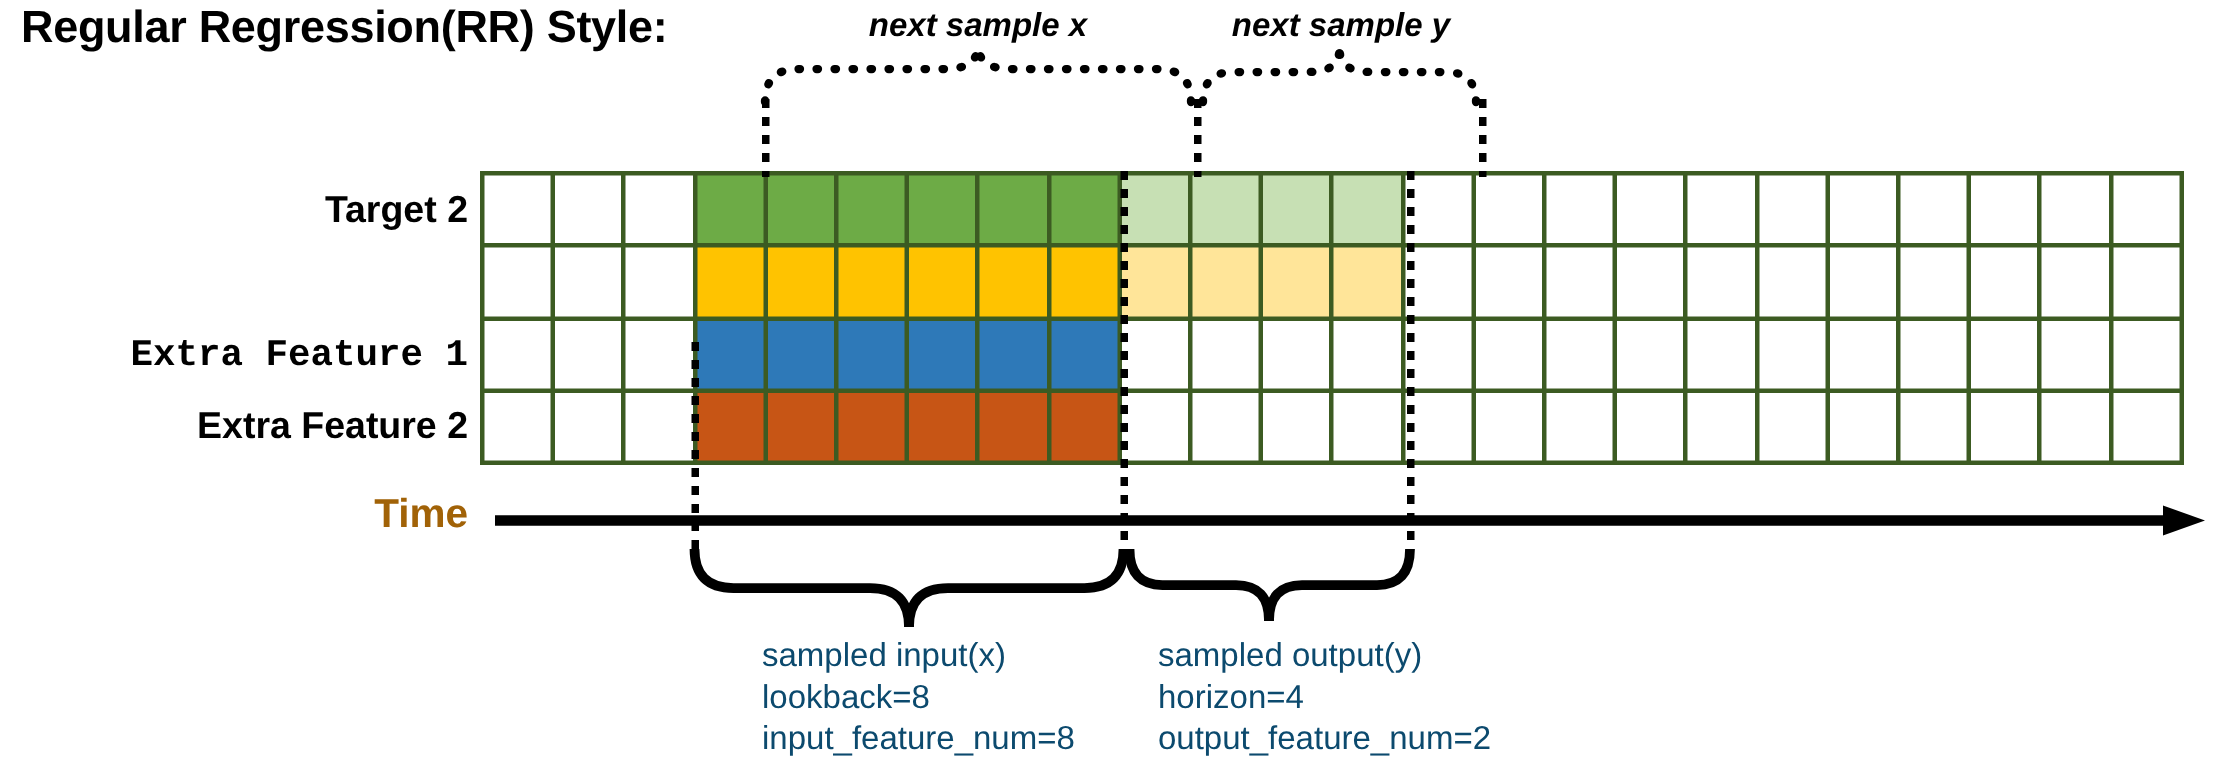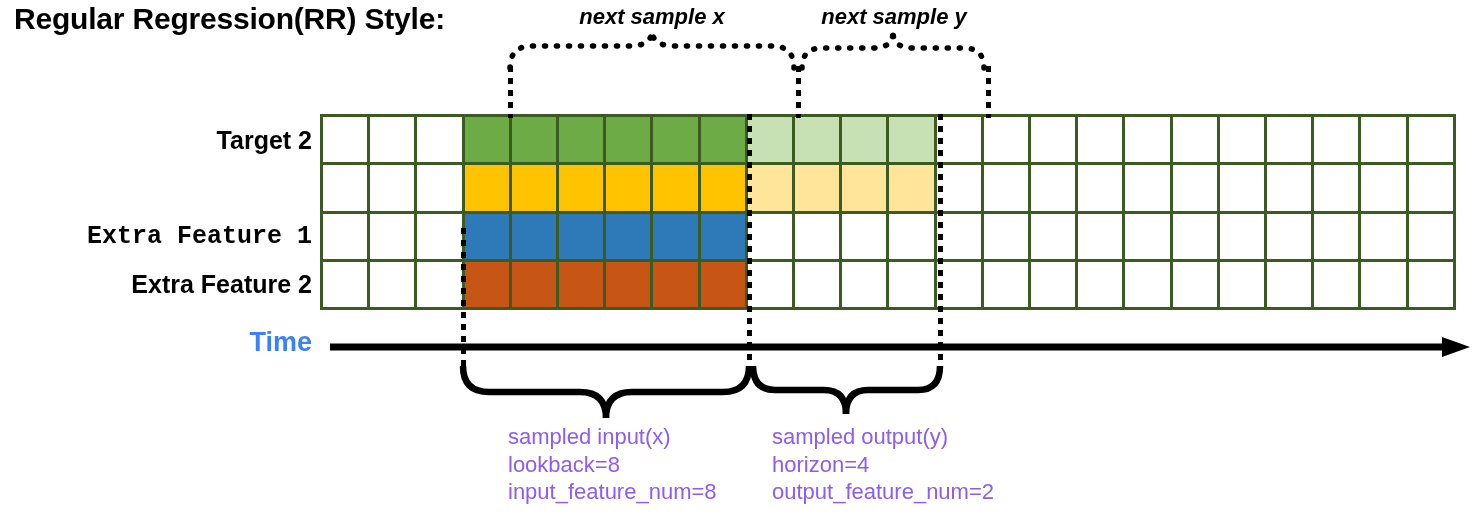--- a/index.html
+++ b/index.html
@@ -80,21 +80,21 @@
 
   
   #time-label {
     position: absolute;
     left: 100px;
     top: 327px;
     width: 212px;
     text-align: right;
     font-size: 27px;
     font-weight: 700;
-    color: #3b82f6;
+    color: #a16207;
     white-space: nowrap;
   }
   #time-axis {
     position: absolute;
     left: 330px;
     top: 336px;
     width: 1140px;
     height: 22px;
   }
 
@@ -125,21 +125,21 @@
     font-style: italic;
     font-weight: 700;
     color: #000;
     white-space: nowrap;
     text-align: center;
   }
   .caption {
     position: absolute;
     font-size: 22px;
     font-weight: 400;
-    color: #8b5cf6;
+    color: #0c4a6e;
     line-height: 1.26;
     white-space: nowrap;
   }
   .caption div { white-space: nowrap; }
 </style>
 </head>
 <body>
 
 <div id="page-root">
 

